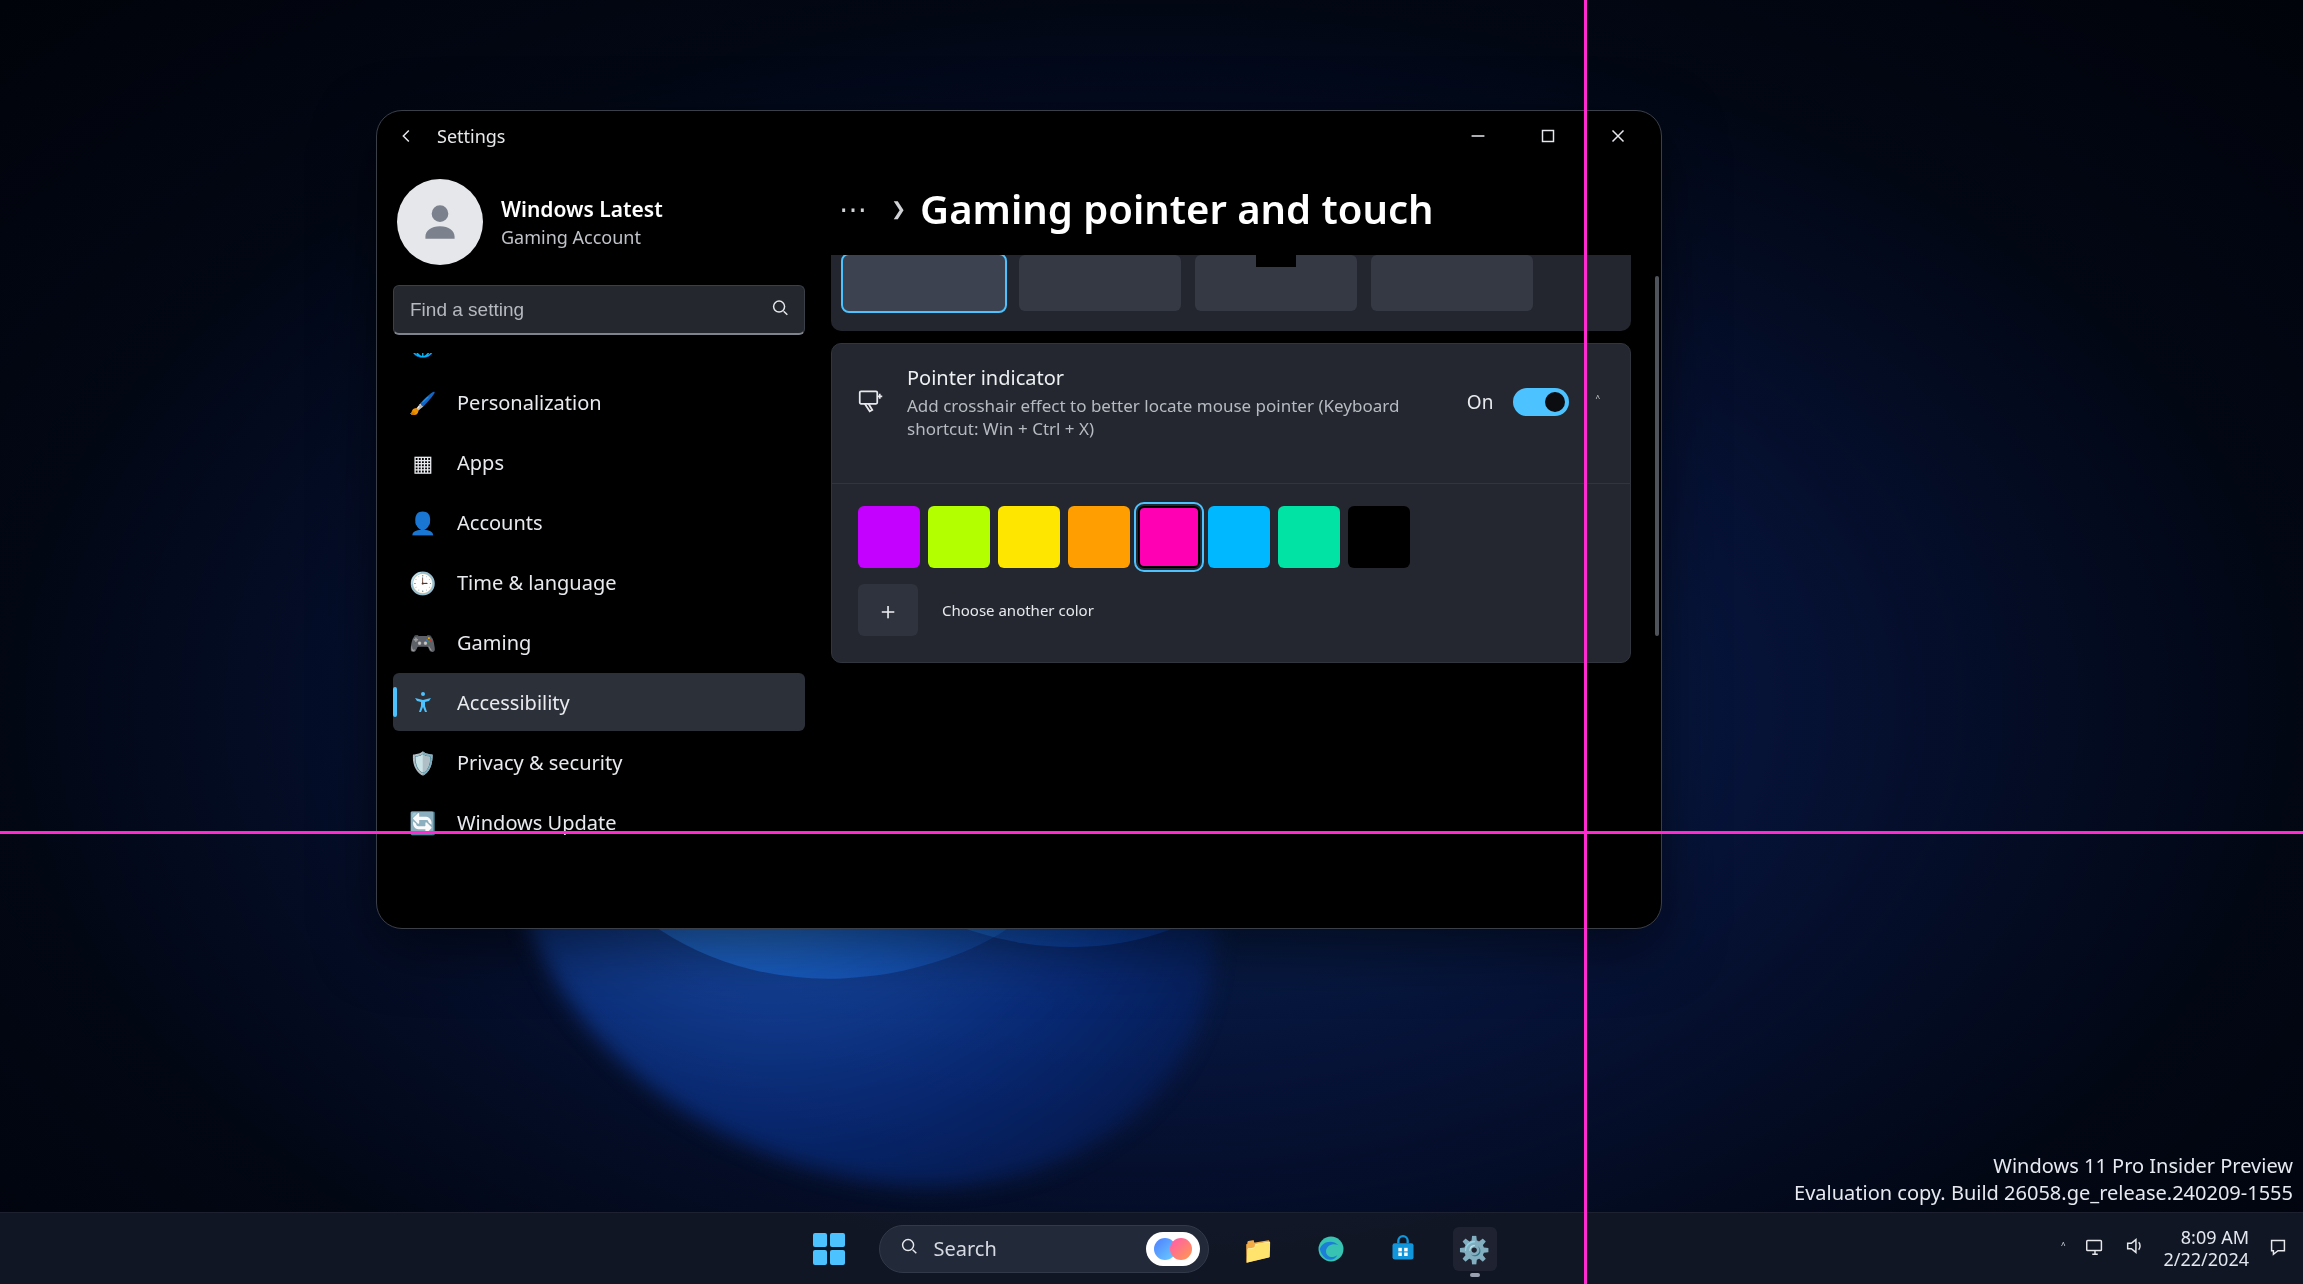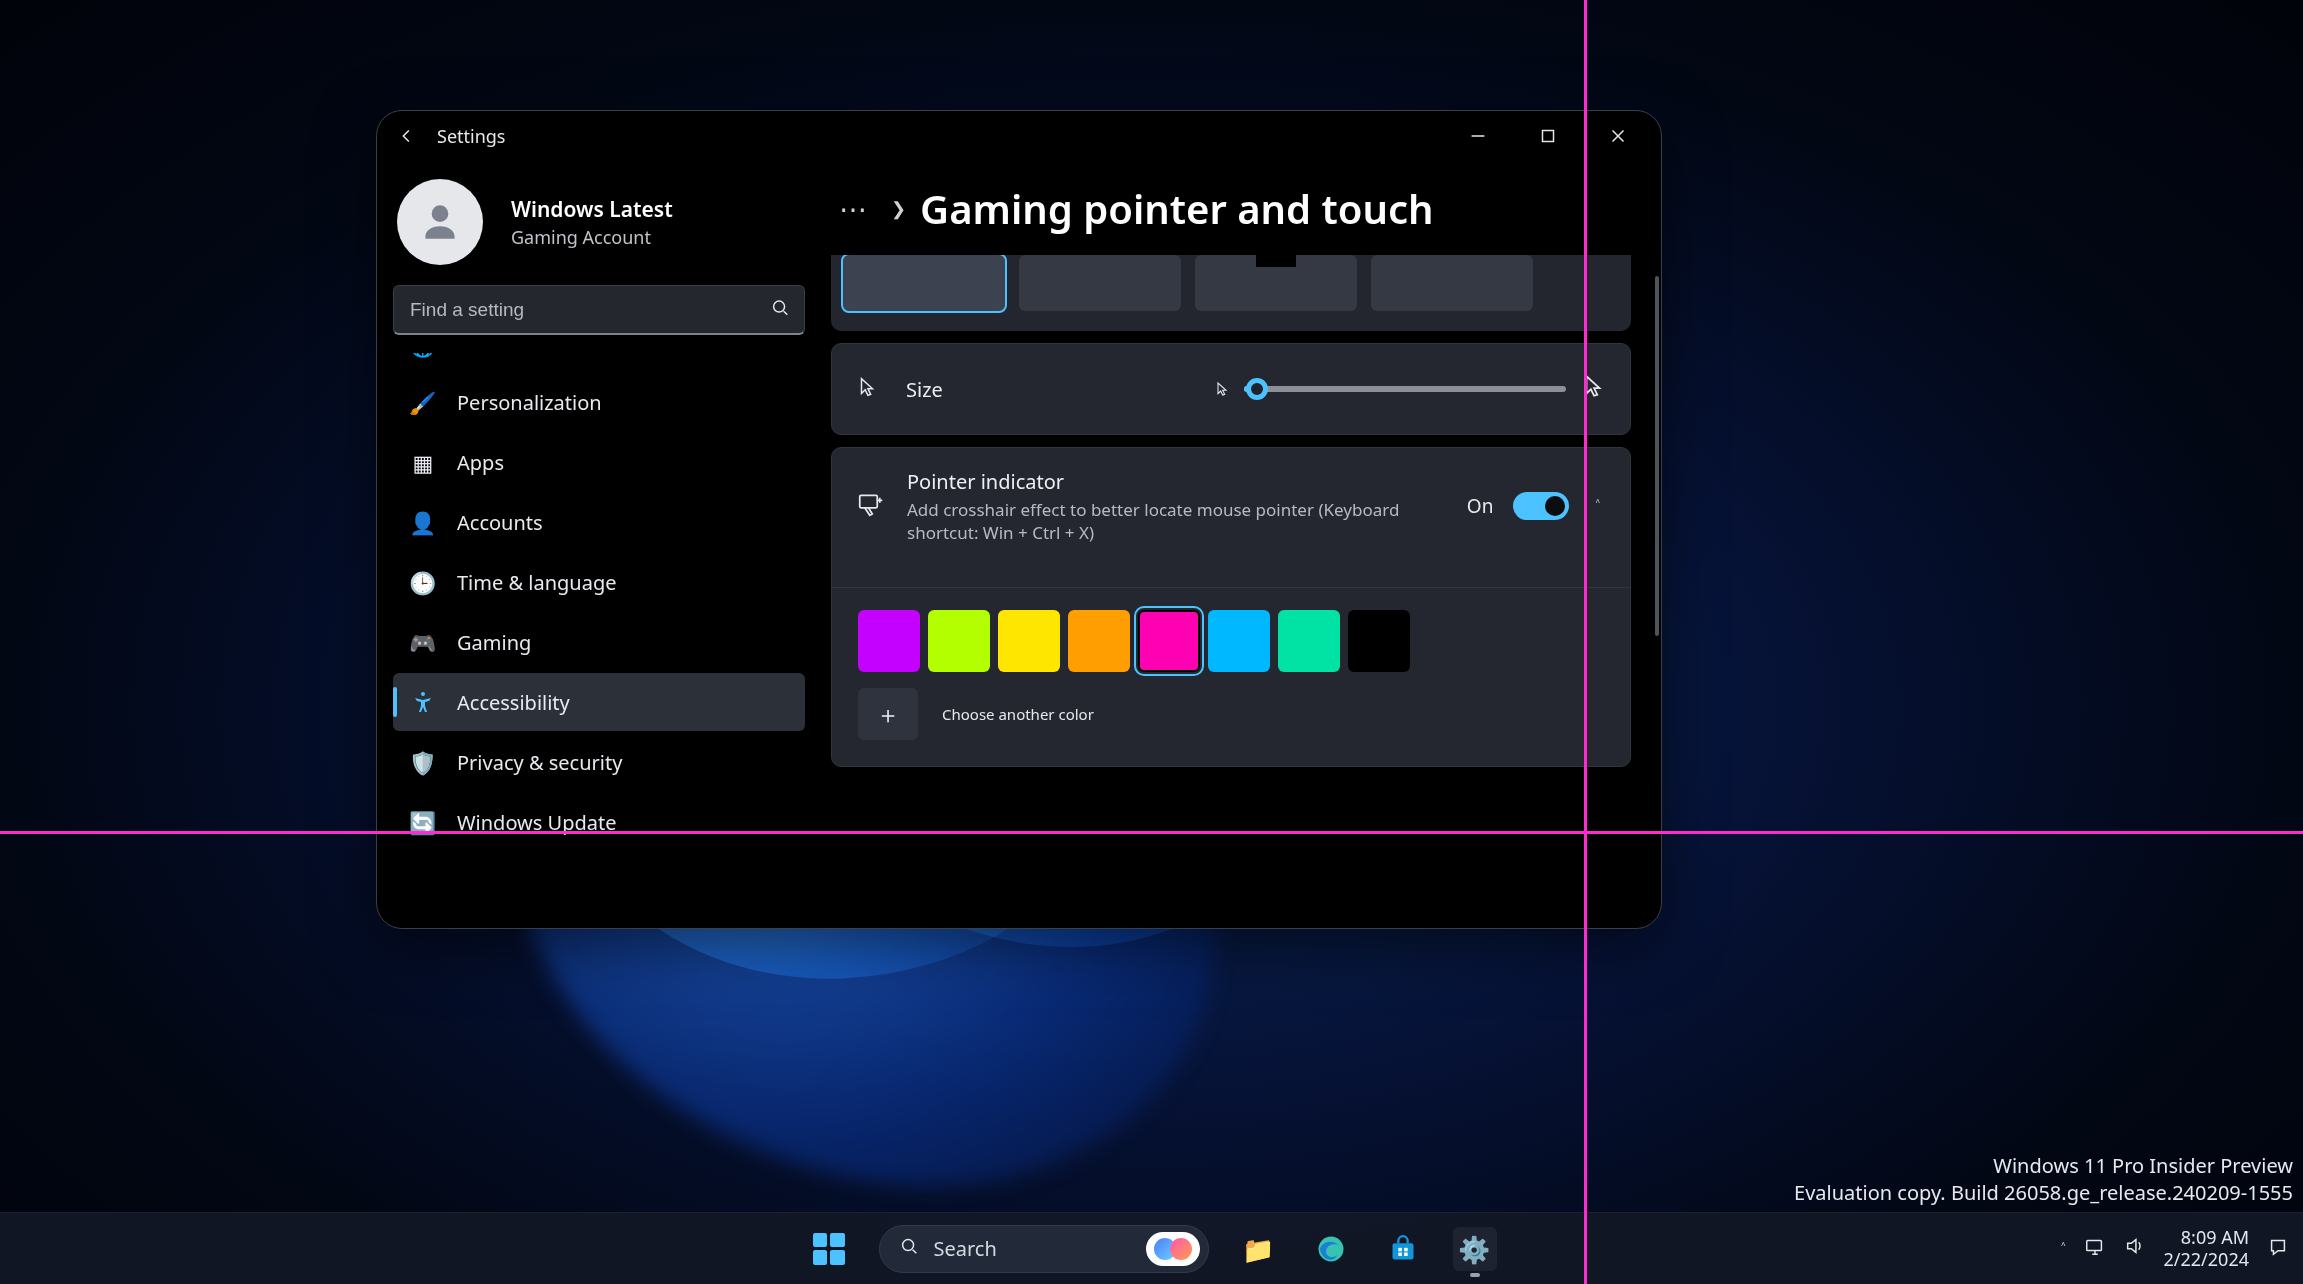--- a/index.html
+++ b/index.html
@@ -41,21 +41,21 @@
     .titlebar { height: 50px; display: flex; align-items: center; padding: 0 8px 0 14px; gap: 14px; }
     .titlebar .back { width: 32px; height: 32px; display: flex; align-items: center; justify-content: center; border-radius: 4px; }
     .titlebar .appname { font-size: 18px; color: #e7e8ea; }
     .winbtns { margin-left: auto; display: flex; }
     .winbtn { width: 70px; height: 45px; display: flex; align-items: center; justify-content: center; }
 
     .body { flex: 1; display: flex; min-height: 0; }
 
     
     .nav { width: 444px; padding: 12px 16px 0 16px; display: flex; flex-direction: column; gap: 14px; }
-    .profile { display: flex; align-items: center; gap: 28px; padding: 6px 6px 6px 4px; }
+    .profile { display: flex; align-items: center; gap: 18px; padding: 6px 6px 6px 4px; }
     .avatar { width: 86px; height: 86px; border-radius: 50%; background: #e5e7eb; display: flex; align-items: center; justify-content: center; }
     .avatar svg { width: 50px; height: 50px; fill: #7c828d; }
     .profile .name { font-size: 21px; font-weight: 600; color: #fff; }
     .profile .sub { font-size: 18px; color: #c0c3c9; margin-top: 2px; }
 
     .search { position: relative; }
     .search input {
       width: 100%; height: 50px; background: #24272e; border: 1px solid #3a3f48;
       border-bottom: 2px solid #7e838c; border-radius: 6px;
       color: #e4e6ea; font-size: 19px; padding: 0 48px 0 16px; outline: none;
@@ -296,44 +296,20 @@
 
         <div class="swatch-row-top">
           <div class="ptheme sel"></div>
           <div class="ptheme"></div>
           <div class="ptheme">
               <div class="innerblk"></div>
             </div>
           <div class="ptheme"></div>
         </div>
 
-        <div class="card size-card">
-          <span class="icon">
-            <svg class="ico" viewBox="0 0 24 24">
-                <path d="M6 3l0 16 4-4 3 6 3-1-3-6 5 0z"></path>
-              </svg>
-          </span>
-          <span class="label">Size</span>
-          <div class="slider-wrap">
-            <span class="cursor-sm">
-              <svg width="16" height="16" viewBox="0 0 24 24" stroke="#e6e8ec" fill="none" stroke-width="1.6">
-                  <path d="M6 3l0 16 4-4 3 6 3-1-3-6 5 0z"></path>
-                </svg>
-            </span>
-            <div class="slider">
-              <div class="fill"></div>
-              <div class="thumb"></div>
-            </div>
-            <span class="cursor-lg">
-              <svg width="26" height="26" viewBox="0 0 24 24" stroke="#e6e8ec" fill="none" stroke-width="1.6">
-                  <path d="M6 3l0 16 4-4 3 6 3-1-3-6 5 0z"></path>
-                </svg>
-            </span>
-          </div>
-        </div>
 
         <div class="card pi-card">
           <div class="pi-head">
             <span>
               <svg width="30" height="30" viewBox="0 0 24 24" stroke="#e6e8ec" fill="none" stroke-width="1.4">
                   <rect x="3" y="5" width="14" height="10" rx="1"></rect>
                   <path d="M17 9h4M19 7v4M7 15l4 6 2-1-3-5"></path>
                 </svg>
             </span>
             <div class="txt">

